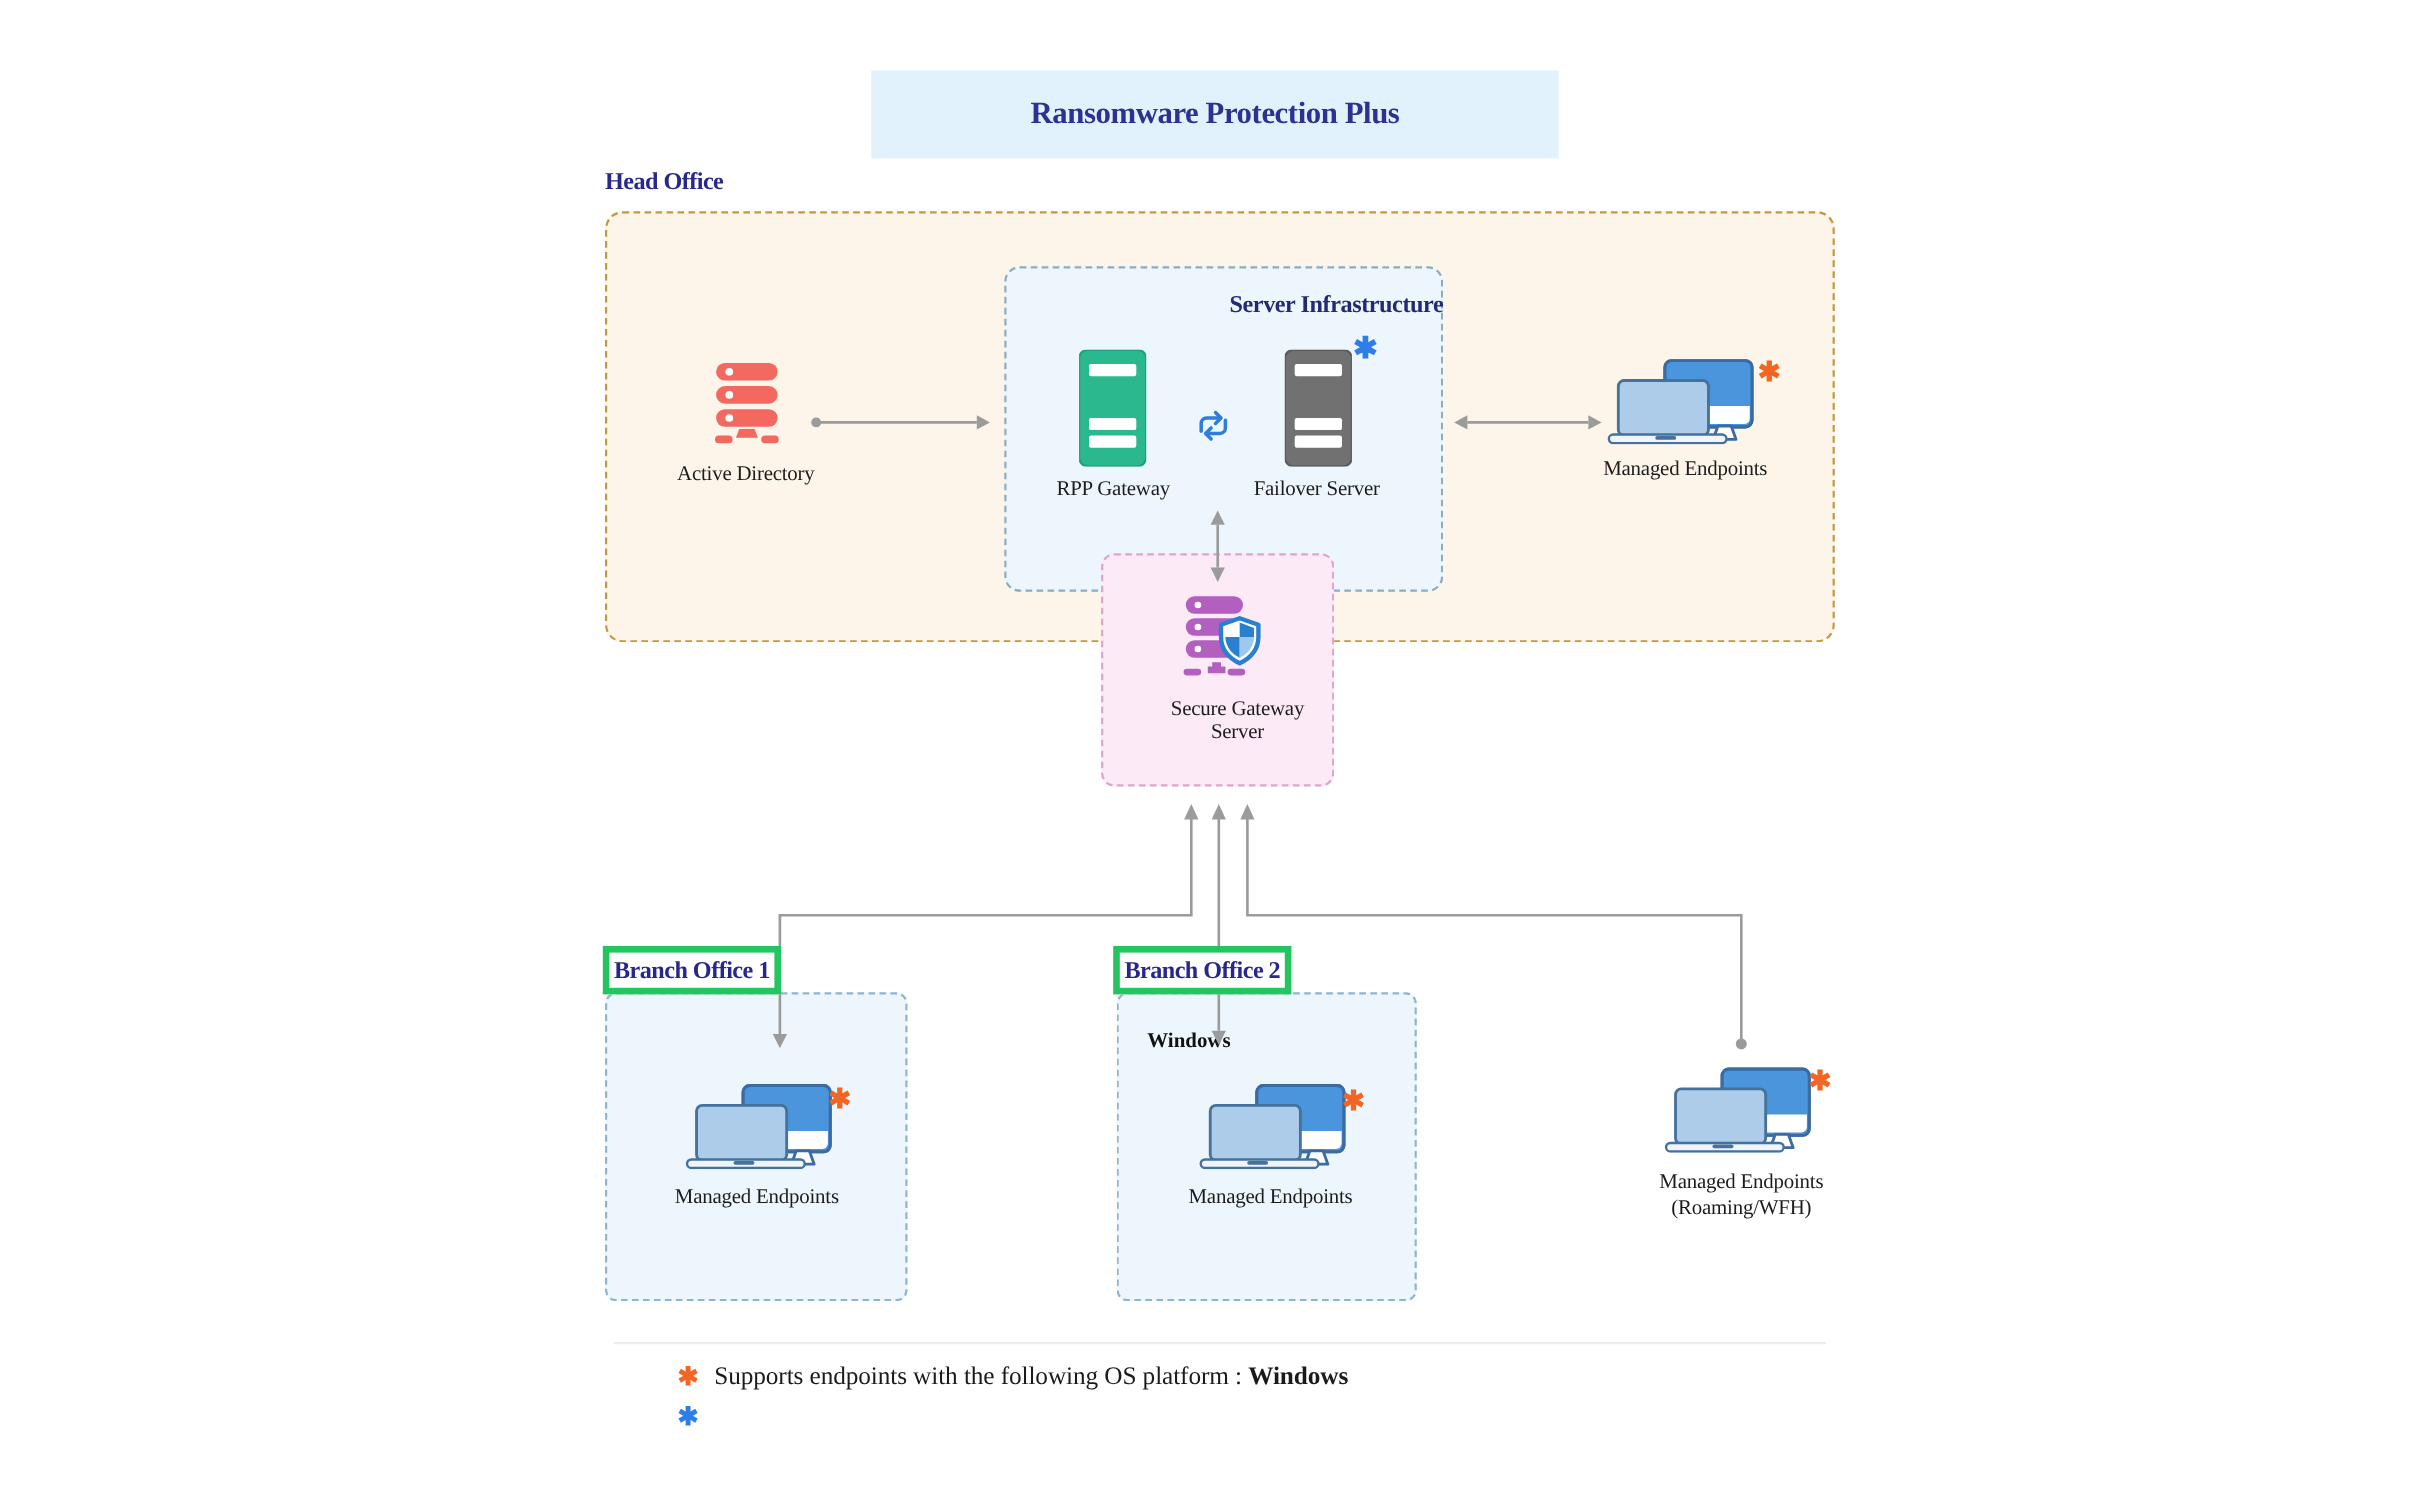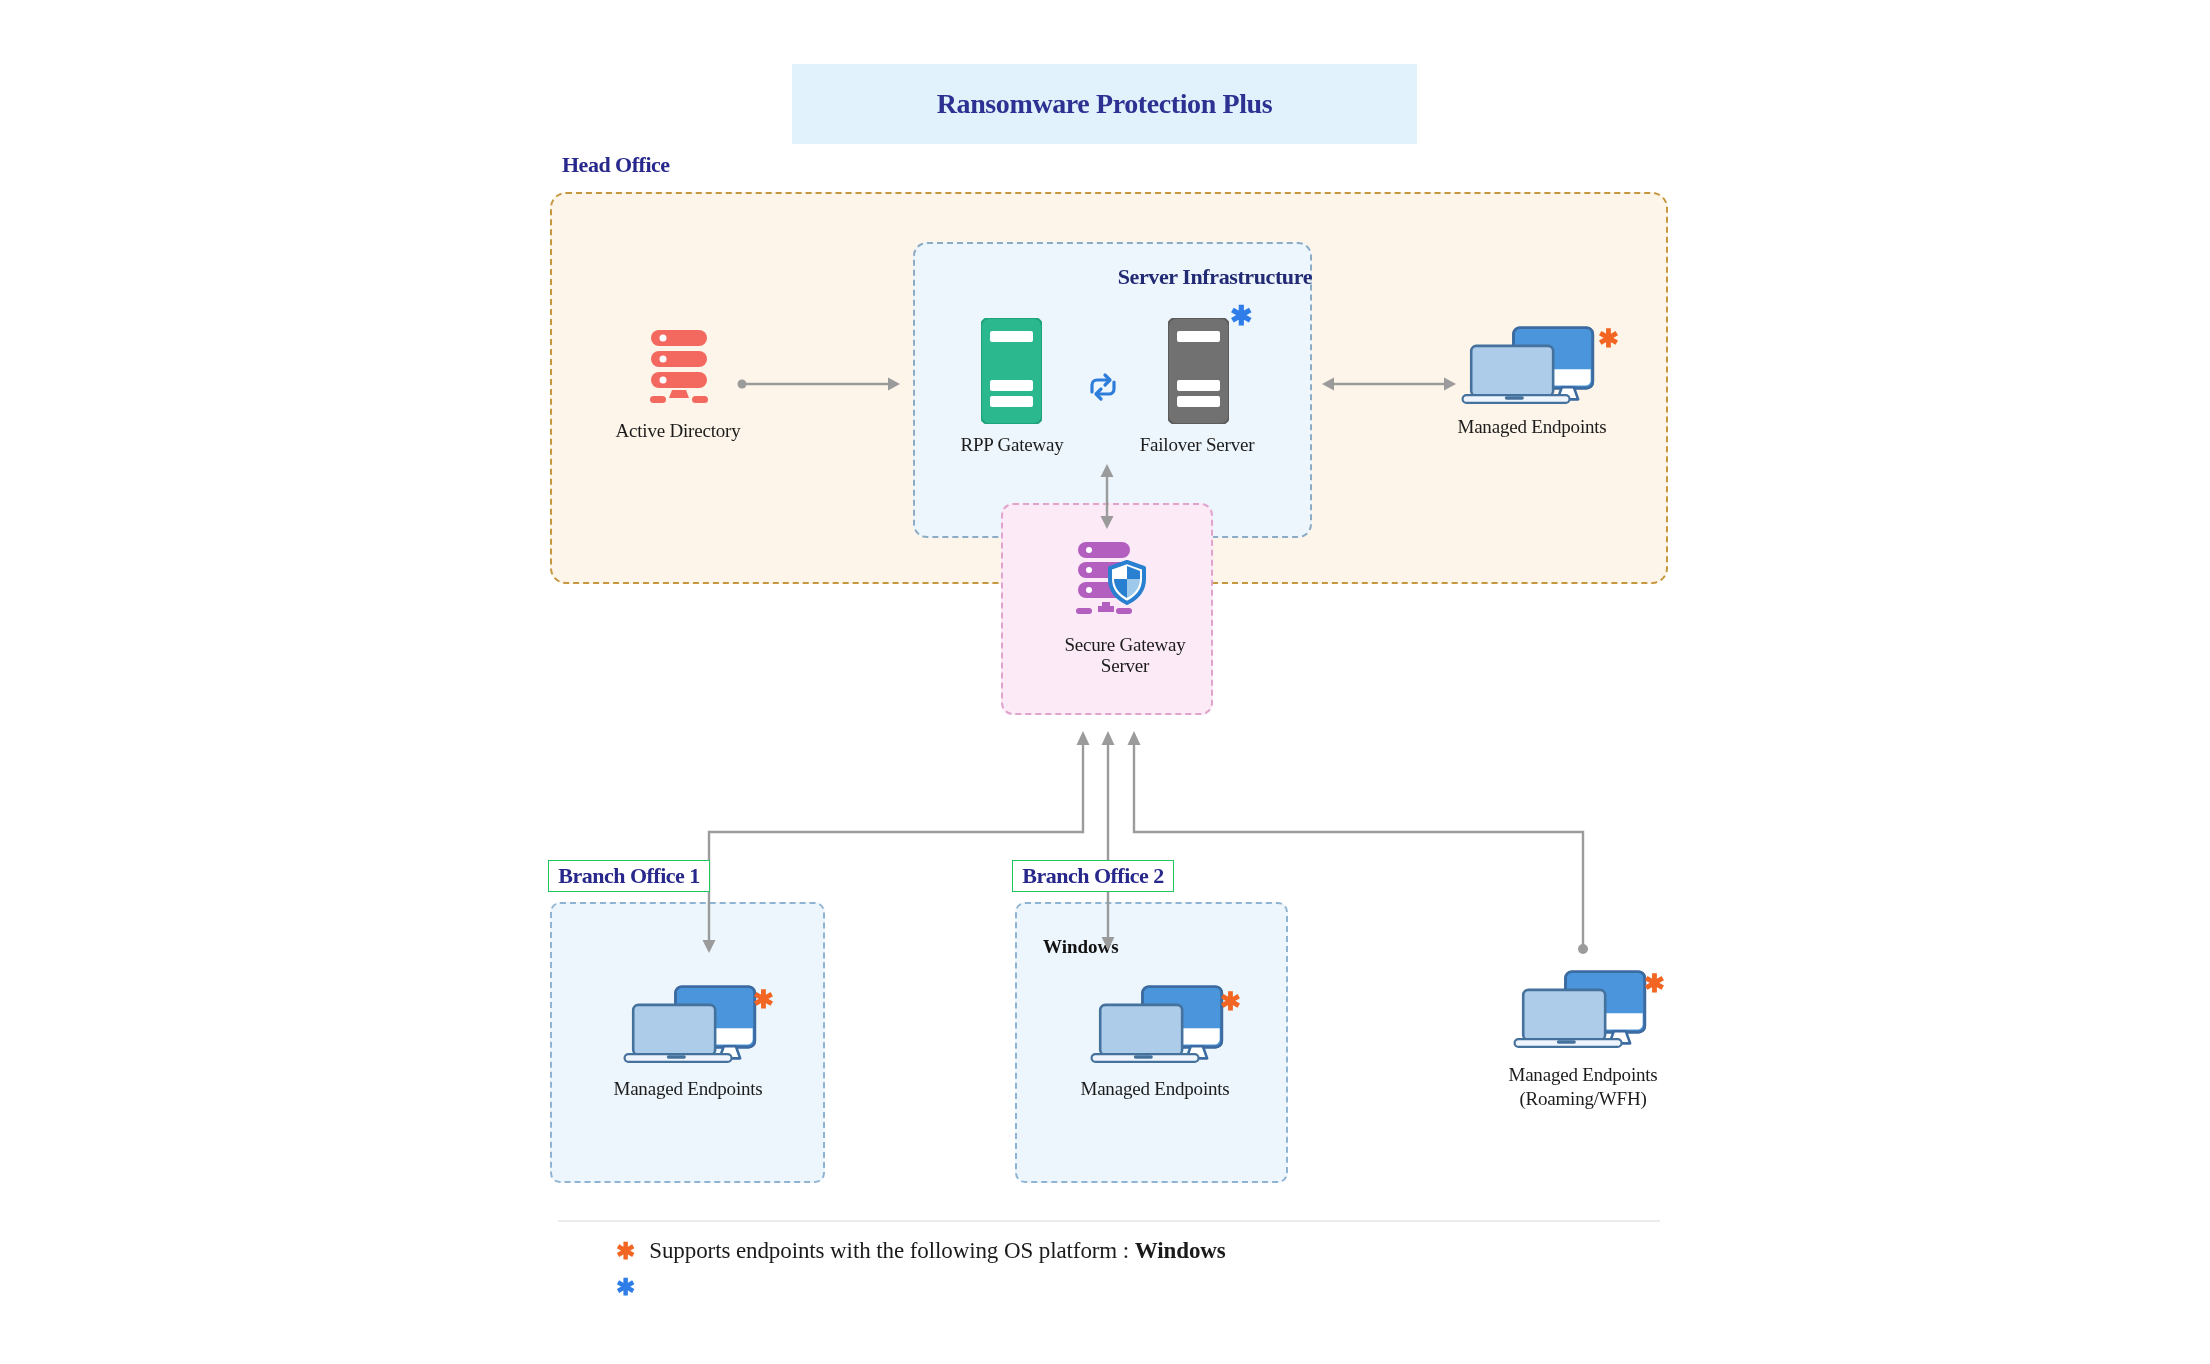--- a/index.html
+++ b/index.html
@@ -7,34 +7,34 @@
     position:relative;width:2210px;height:1364px;background:#ffffff;overflow:hidden;
     font-family:Liberation Serif, serif;color:#1c1c1c;padding-left:16px;
   }
   .abs{position:absolute;}
   
   .banner{left:792px;top:64px;width:625px;height:80px;background:#e1f2fc;
     display:flex;align-items:center;justify-content:center;z-index:2;}
   .banner span{font-size:28px;font-weight:bold;color:#2d3192;letter-spacing:-0.4px;}
   
   .section-label{font-size:22px;font-weight:bold;color:#28288c;letter-spacing:-0.5px;z-index:5;}
-  .lbl-head-office{left:550px;top:152px;margin-left:12px;}
+  .lbl-head-office{left:550px;top:152px;}
   
   .box{border-radius:14px;box-sizing:border-box;}
   .box-head-office{left:550px;top:192px;width:1118px;height:392px;background:#fdf5e9;
     border:2px dashed #c5973f;z-index:1;border-radius:16px;}
   .box-infra{left:913px;top:242px;width:399px;height:296px;background:#edf6fc;
     border:2px dashed #8cabc4;z-index:2;}
   .box-gateway{left:1001px;top:503px;width:212px;height:212px;background:#fcebf6;
     border:2px dashed #dfa3cd;z-index:3;border-radius:12px;}
   .box-branch{width:275px;height:281px;background:#edf6fc;border:2px dashed #8fb4d3;
     z-index:1;border-radius:10px;}
   .box-bo1{left:550px;top:902px;}
   .box-bo2{left:1015px;top:902px;width:273px;}
-  .tag{background:#ffffff;border:1px solid #22c55e;z-index:7;height:32px;width:162px;
+  .tag{background:#ffffff;border:6px solid #22c55e;z-index:7;height:44px;width:162px;
     display:flex;align-items:center;justify-content:center;box-sizing:border-box;}
   .tag-bo1{left:548px;top:860px;}
   .tag-bo2{left:1012px;top:860px;}
   .tag span{font-size:22px;font-weight:bold;color:#28288c;letter-spacing:-0.5px;}
   
   .icon-label{font-size:19px;color:#1c1c1c;text-align:center;z-index:4;letter-spacing:-0.2px;}
   .infra-title{left:913px;top:264px;width:399px;text-align:right;font-size:22px;
     font-weight:bold;color:#222a74;letter-spacing:-0.4px;z-index:4;}
   .lbl-ad{left:578px;top:420px;width:200px;}
   .lbl-rpp{left:932px;top:434px;width:160px;}

